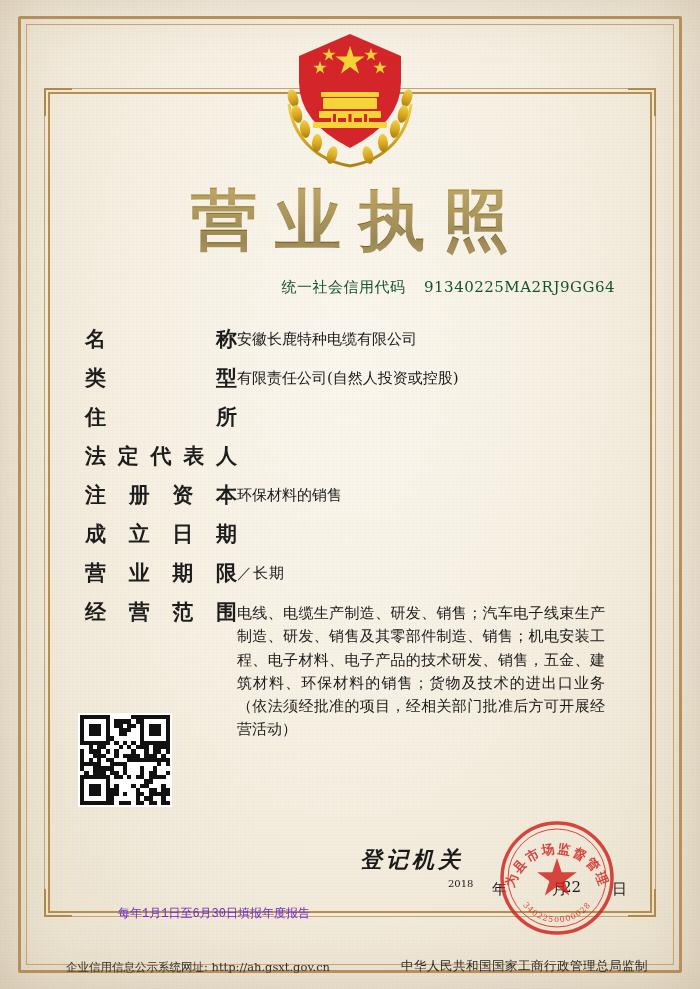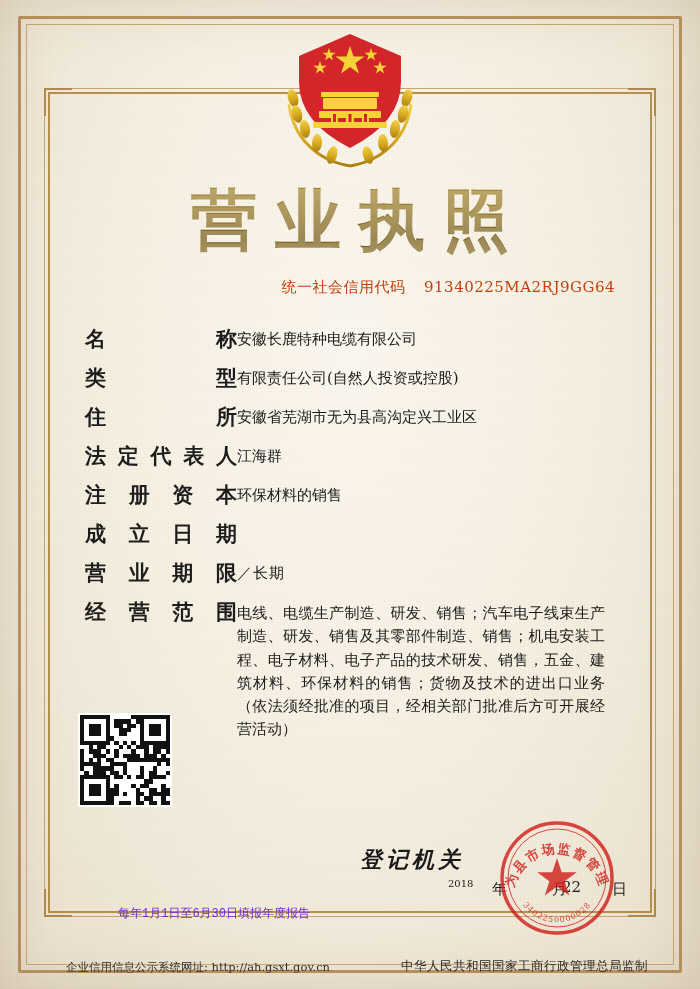--- a/index.html
+++ b/index.html
@@ -99,21 +99,21 @@
     -webkit-text-fill-color: transparent;
     text-shadow: 0 1px 0 rgba(255,255,255,0.3);
   }
 
   .credit-code {
     position: absolute;
     right: 85px;
     top: 278px;
     font-family: "DejaVu Serif", "Liberation Serif", serif;
     font-size: 15px;
-    color: #c2410c;
+    color: #14532d;
     letter-spacing: .5px;
   }
 
   
   .fields {
     position: absolute;
     left: 85px;
     top: 325px;
     width: 520px;
   }
@@ -332,31 +332,29 @@
           <span>类</span>
           <span>型</span>
         </div>
       <div class="value">有限责任公司(自然人投资或控股)</div>
     </div>
     <div class="row">
       <div class="label">
           <span>住</span>
           <span>所</span>
         </div>
-      <div class="value">安徽省芜湖市无为县高沟定兴工业区</div>
     </div>
     <div class="row">
       <div class="label wide">
           <span>法</span>
           <span>定</span>
           <span>代</span>
           <span>表</span>
           <span>人</span>
         </div>
-      <div class="value">江海群</div>
     </div>
     <div class="row">
       <div class="label wide">
           <span>注</span>
           <span>册</span>
           <span>资</span>
           <span>本</span>
         </div>
       <div class="value">环保材料的销售</div>
     </div>

